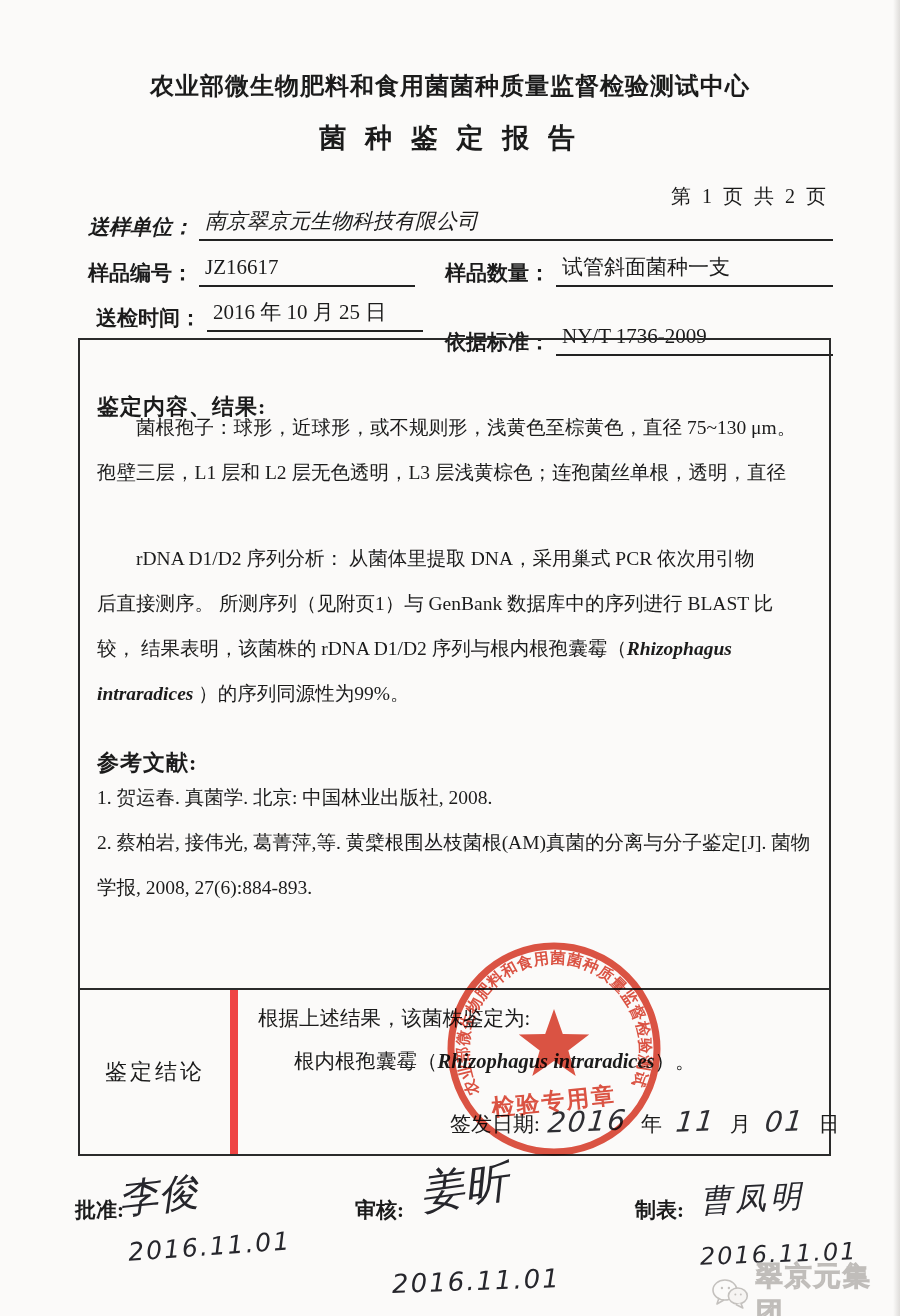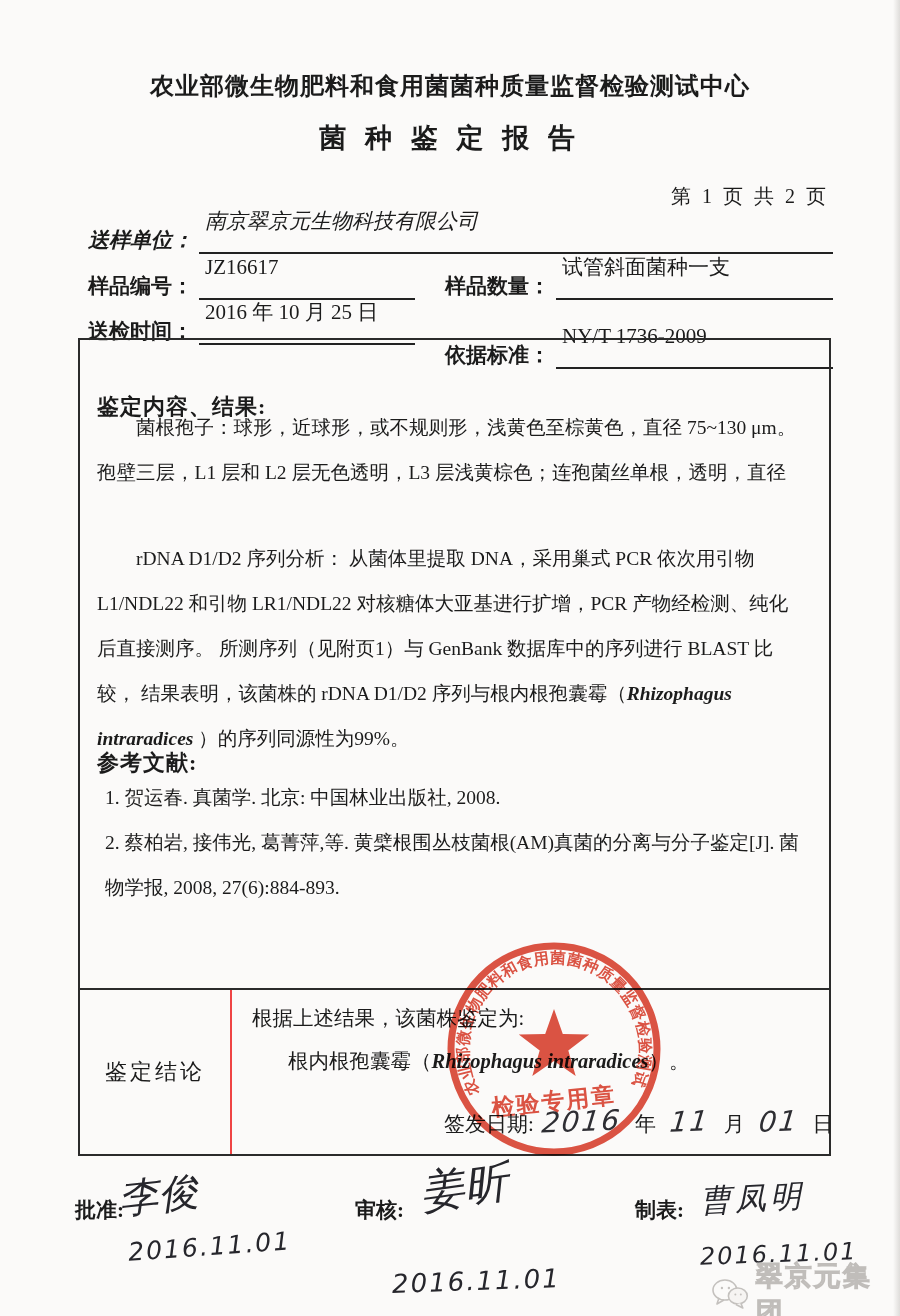--- a/index.html
+++ b/index.html
@@ -9,37 +9,37 @@
     font-family:"Liberation Serif","DejaVu Serif",serif;
   }
   .abs{position:absolute;}
   
   .org-title{top:70px;left:0;width:900px;text-align:center;font-size:24px;font-weight:700;letter-spacing:1px;}
   .report-title{top:120px;left:0;width:900px;text-align:center;font-size:27px;font-weight:700;letter-spacing:6px;}
   .page-indicator{top:183px;left:648px;font-size:20px;letter-spacing:3px;margin-left:23px;}
   
   .meta-row{display:flex;font-size:21px;align-items:flex-end;}
   .meta-label{font-weight:700;white-space:nowrap;margin-right:6px;}
-  .meta-value{flex:1;border-bottom:2px solid #222;padding:0 2px 19px 6px;white-space:nowrap;line-height:1.1;}
+  .meta-value{flex:1;border-bottom:2px solid #222;padding:0 2px 6px 6px;white-space:nowrap;line-height:1.1;}
   .row1{top:210px;left:88px;width:745px;font-style:italic;}
   .col-a{top:256px;left:88px;width:327px;}
   .col-b{top:256px;left:445px;width:388px;}
-  .col-c{top:301px;left:88px;width:327px;}
+  .col-c{top:301px;left:96px;width:327px;}
   .col-d{top:301px;left:445px;width:388px;margin-top:24px;}
   
   .main-box{left:78px;top:338px;width:753px;height:818px;border:2px solid #2b2b2b;box-sizing:border-box;}
   .sec-title{position:absolute;left:17px;font-size:22px;font-weight:700;letter-spacing:1px;}
   .para{position:absolute;left:17px;right:13px;font-size:19.5px;line-height:45px;}
   .line{white-space:nowrap;}
   .indent{text-indent:2em;}
   .latin{font-style:italic;font-weight:700;}
-  .ref-item{position:absolute;left:25px;right:13px;font-size:19.5px;line-height:45px;}
+  .ref-item{position:absolute;left:17px;right:13px;font-size:19.5px;line-height:45px;}
   
   .concl-row{position:absolute;left:0;right:0;bottom:0;top:648px;border-top:2px solid #2b2b2b;display:flex;}
-  .concl-label-cell{width:150px;border-right:2px solid #ef4444;display:flex;align-items:center;justify-content:center;
+  .concl-label-cell{width:150px;border-right:8px solid #ef4444;display:flex;align-items:center;justify-content:center;
     font-size:22px;letter-spacing:3px;}
   .concl-body{flex:1;position:relative;font-size:20.5px;}
   .concl-line1{position:absolute;top:14px;left:20px;white-space:nowrap;}
   .concl-line2{position:absolute;top:57px;left:56px;white-space:nowrap;}
   .issue-line{position:absolute;bottom:16px;left:212px;white-space:nowrap;font-size:21px;}
   .hand{font-family:"DejaVu Sans","Liberation Sans",sans-serif;font-style:italic;color:#2e2e33;display:inline-block;}
   .hand-date-inline{font-size:28px;transform:rotate(-2deg) skewX(-8deg);margin:0 8px;letter-spacing:2px;}
   .printed-datechar{margin:0 6px;}
   
   .stamp{left:438px;top:933px;width:232px;height:232px;mix-blend-mode:multiply;opacity:.92;}
@@ -94,21 +94,20 @@
 <div class="abs main-box">
   <div class="sec-title" style="top:24px;margin-top:28px;">鉴定内容、结果:</div>
 
   <div class="para" style="top:65px;">
     <div class="line indent">菌根孢子：球形，近球形，或不规则形，浅黄色至棕黄色，直径 75~130 μm。</div>
     <div class="line">孢壁三层，L1 层和 L2 层无色透明，L3 层浅黄棕色；连孢菌丝单根，透明，直径</div>
   </div>
 
   <div class="para" style="top:196px;">
     <div class="line indent">rDNA D1/D2 序列分析： 从菌体里提取 DNA，采用巢式 PCR 依次用引物</div>
-    <div class="line">L1/NDL22 和引物 LR1/NDL22 对核糖体大亚基进行扩增，PCR 产物经检测、纯化</div>
     <div class="line">后直接测序。 所测序列（见附页1）与 GenBank 数据库中的序列进行 BLAST 比</div>
     <div class="line">
       <span>较， 结果表明，该菌株的 rDNA D1/D2 序列与根内根孢囊霉（</span><span class="latin">Rhizophagus</span>
     </div>
     <div class="line">
       <span class="latin">intraradices</span><span> ）的序列同源性为99%。</span>
     </div>
   </div>
 
   <div class="sec-title" style="top:408px;">参考文献:</div>

